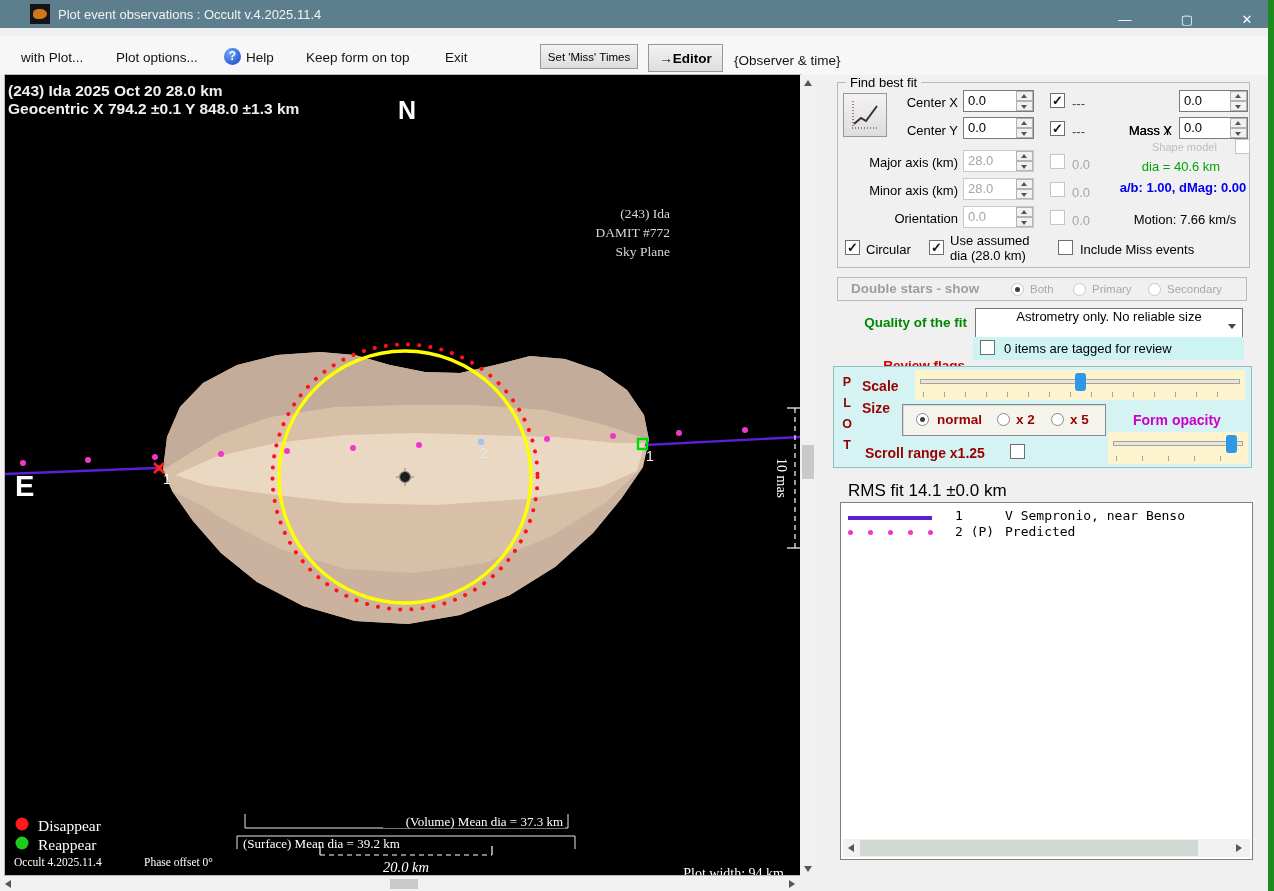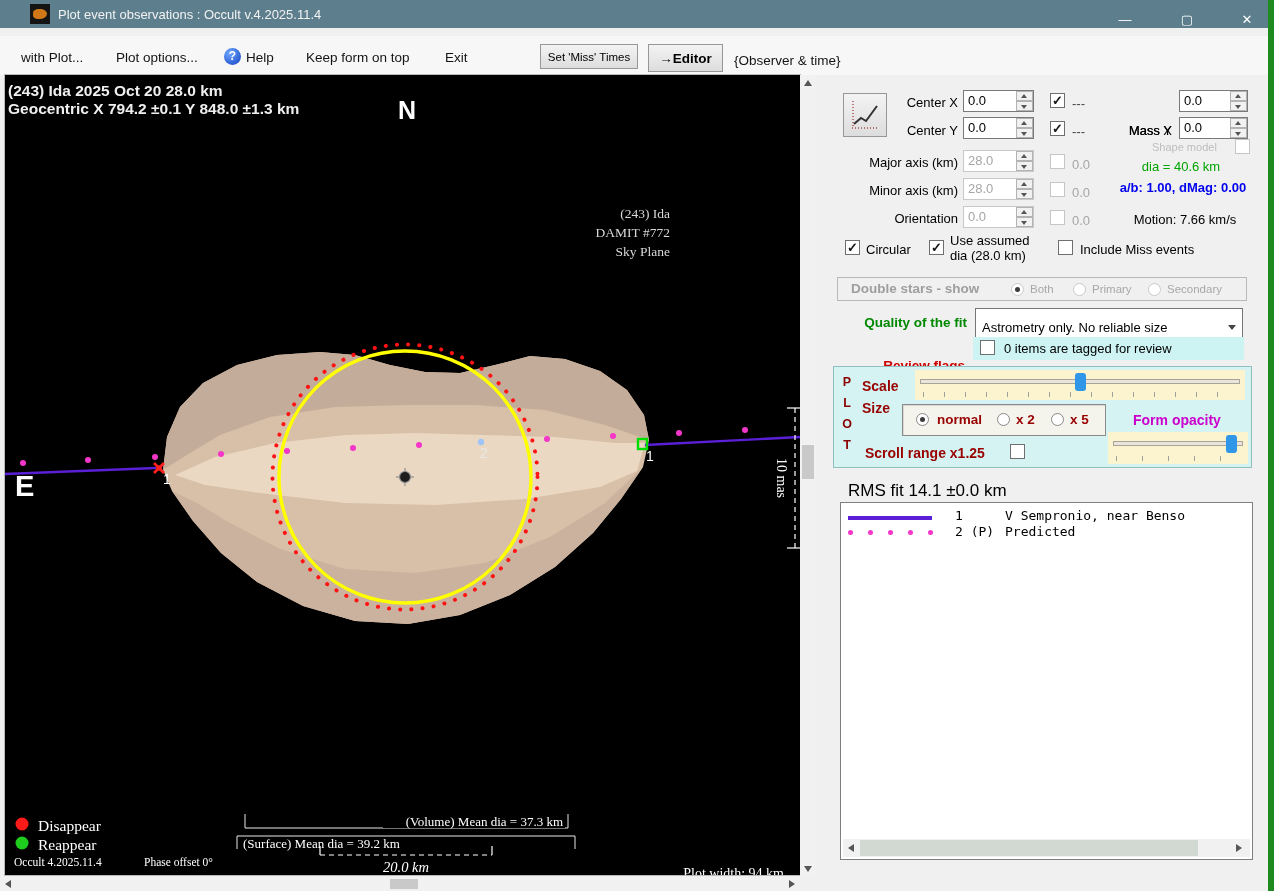--- a/index.html
+++ b/index.html
@@ -198,20 +198,23 @@
     <div class="sb-th" style="left:2px;top:370px;width:12px;height:34px;"></div>
     <i class="tri d" style="left:4px;bottom:5px;"></i>
   </div>
 
   <div class="abs sb" style="left:0;top:877px;width:800px;height:14px;">
     <i class="tri l" style="left:5px;top:3px;"></i>
     <div class="sb-th" style="left:390px;top:2px;width:28px;height:10px;"></div>
     <i class="tri r" style="right:5px;top:3px;"></i>
   </div>
 
+  <div class="abs grp" style="left:837px;top:82px;width:413px;height:186px;">
+    <span class="cap">Find best fit</span>
+  </div>
   <div class="btn" style="left:843px;top:93px;width:44px;height:44px;">
     <svg width="32" height="32" viewBox="0 0 32 32">
       <line x1="4" y1="2" x2="4" y2="29" stroke="#8b0000" stroke-width="1" stroke-dasharray="1 2"></line>
       <line x1="3" y1="29" x2="30" y2="29" stroke="#8b0000" stroke-width="1" stroke-dasharray="1 2"></line>
       <polyline points="5,25 12,19 17,22 28,7" fill="none" stroke="#333" stroke-width="2"></polyline>
     </svg>
   </div>
 
   <div class="abs lbl rlbl" style="left:858px;top:95px;width:100px;">Center X</div>
   <div class="spin" style="left:963px;top:90px;width:71px;">
@@ -301,21 +304,21 @@
   <div class="abs grp" style="left:837px;top:277px;width:410px;height:24px;"></div>
   <div class="abs lbl" style="left:851px;top:281px;font-weight:bold;font-size:13.5px;color:#9e9e9e;">Double stars - show</div>
   <div class="radio on off" style="left:1011px;top:283px;"></div>
   <div class="abs lbl" style="left:1030px;top:283px;font-size:11.5px;color:#a8a8a8;">Both</div>
   <div class="radio off" style="left:1073px;top:283px;"></div>
   <div class="abs lbl" style="left:1092px;top:283px;font-size:11.5px;color:#a8a8a8;">Primary</div>
   <div class="radio off" style="left:1148px;top:283px;"></div>
   <div class="abs lbl" style="left:1167px;top:283px;font-size:11.5px;color:#a8a8a8;">Secondary</div>
 
   <div class="abs lbl rlbl" style="left:836px;top:315px;width:131px;font-weight:bold;font-size:13.5px;color:#008800;">Quality of the fit</div>
-  <div class="combo" style="left:975px;top:308px;width:268px;height:38px;">
+  <div class="combo" style="left:975px;top:308px;width:268px;height:38px;flex-direction:column;">
     <span>Astrometry only. No reliable size</span>
     <span class="chev"></span>
   </div>
 
   <div class="abs lbl rlbl" style="left:845px;top:358px;width:120px;font-weight:bold;font-size:13.5px;color:#cc0000;">Review flags</div>
   <div class="abs" style="left:973px;top:337px;width:271px;height:23px;background:#cdf3f3;"></div>
   <div class="cb" style="left:980px;top:340px;"></div>
   <div class="abs lbl" style="left:1004px;top:341px;">0 items are tagged for review</div>
 
   <div class="abs" style="left:833px;top:366px;width:419px;height:102px;background:#d5f3f3;border:1px solid #8fbfbf;"></div>

